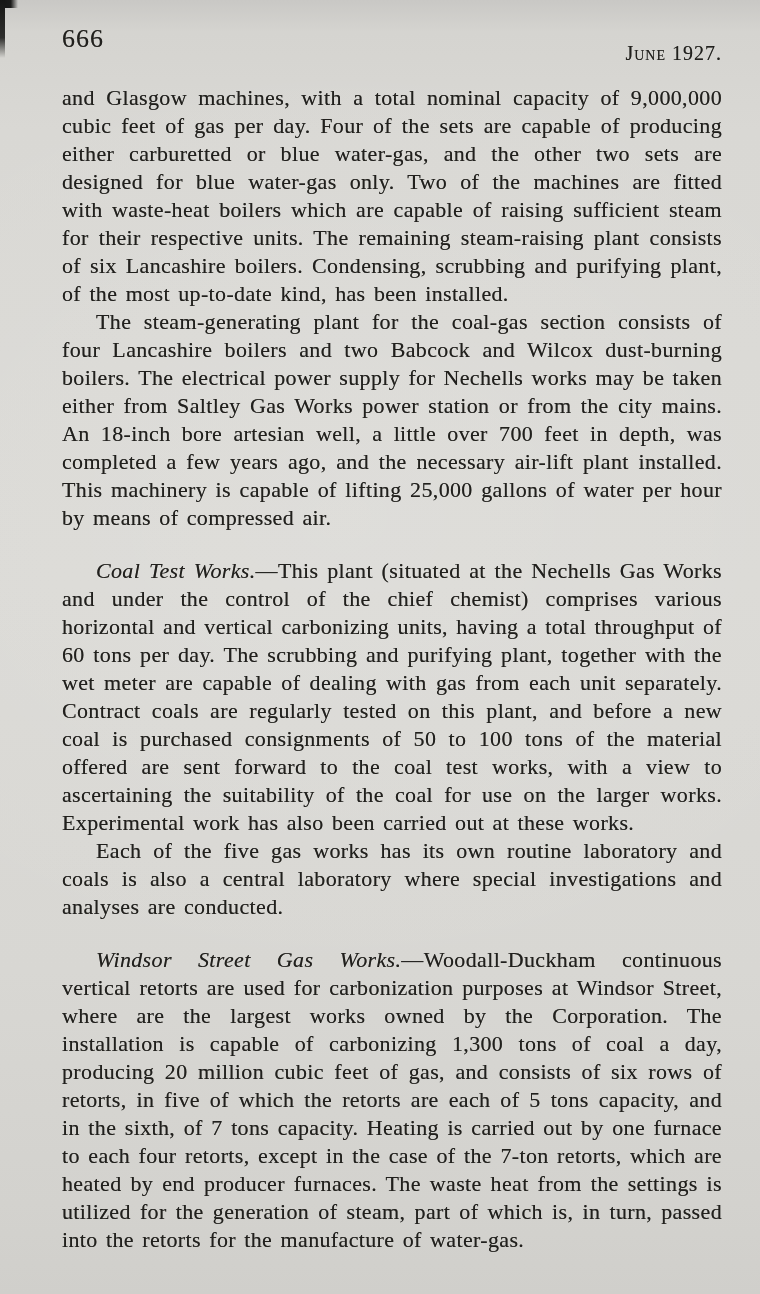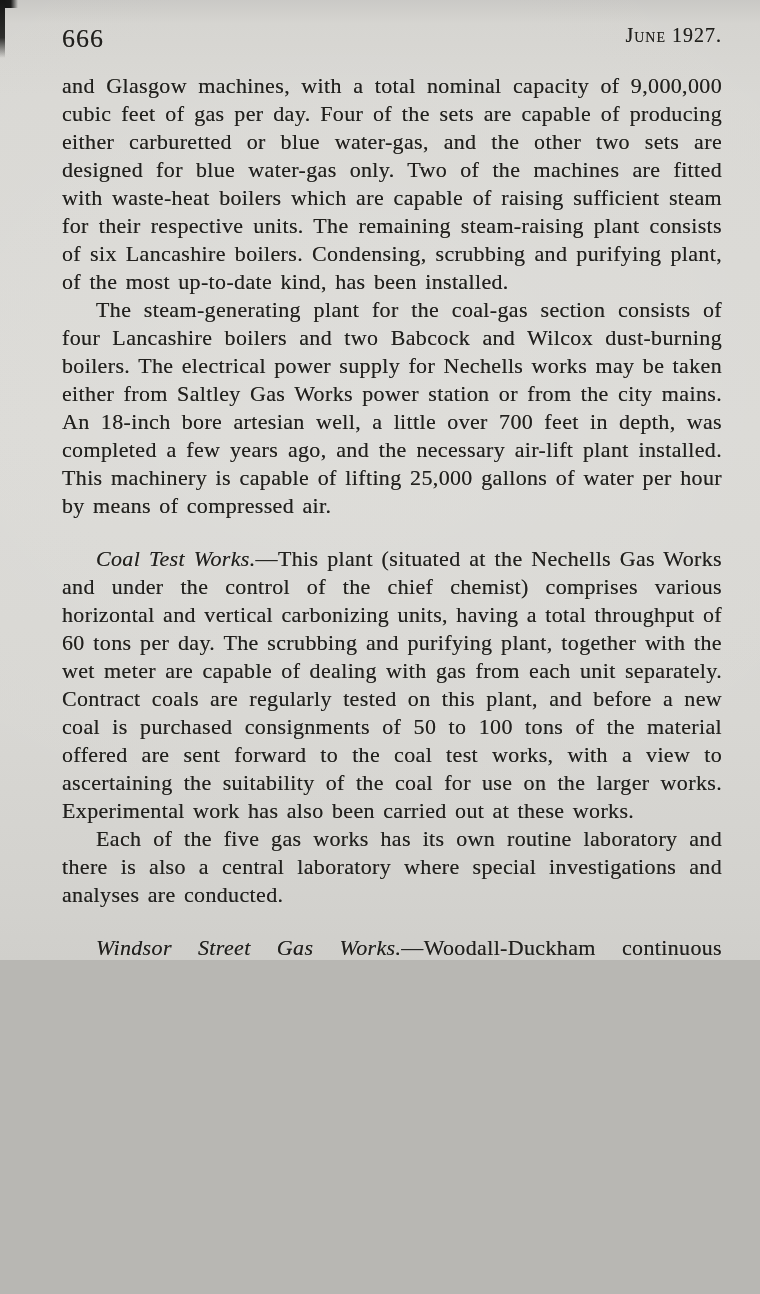--- a/index.html
+++ b/index.html
@@ -1,19 +1,19 @@
 <!DOCTYPE html>
 <html><head>
 <meta charset="utf-8">
 <style>
   html, body { margin: 0; padding: 0; background: #b8b7b3; }
   .page {
     position: relative;
     width: 760px;
-    height: 960px;
+    height: 1294px;
     overflow: hidden;
     background:
       radial-gradient(ellipse 900px 700px at 45% 40%, rgba(255,255,255,0.10), rgba(255,255,255,0) 70%),
       linear-gradient(180deg, #c9c8c5 0%, #d5d4d0 2.5%, #d9d8d4 10%, #dbdad6 45%, #d8d7d3 75%, #d3d2ce 93%, #d0cfcb 100%);
     font-family: "Liberation Serif", "DejaVu Serif", serif;
     color: #21201d;
   }
   .ink { text-shadow: 0 0 0.6px rgba(33,32,29,0.55); }
 
   
@@ -33,32 +33,32 @@
   .header-title {
     position: absolute;
     left: 50%; top: 7px;
     transform: translateX(-52%);
     font-size: 19px;
     letter-spacing: 2.5px;
     white-space: nowrap;
   }
   .header-date {
     position: absolute;
-    right: 0; top: 0;
+    right: 0; top: 18px;
     font-size: 20px;
     font-variant: small-caps;
     letter-spacing: 1px;
     white-space: nowrap;
   }
 
   
   .content {
     position: absolute;
     left: 62px;
-    top: 72px;
+    top: 84px;
     width: 660px;
     font-size: 22px;
     line-height: 28px;
     text-align: justify;
     letter-spacing: 0.35px;
     word-spacing: 2.5px;
   }
   .content p { margin: 0; }
   .content p.indent { text-indent: 34px; }
   .content p.section-gap { margin-top: 25px; }
@@ -92,18 +92,18 @@
   </div>
 
   <div class="content ink">
 
     <p><span>and Glasgow machines, with a total nominal capacity of 9,000,000 cubic feet of gas per day. Four of the sets are capable of producing either carburetted or blue water-gas, and the other two sets are designed for blue water-gas only. Two of the machines are fitted with waste-heat boilers which are capable of raising sufficient steam for their respective units. The remaining steam-raising plant consists of six Lancashire boilers. Condensing, scrubbing and purifying plant, of the most up-to-date kind, has been installed.</span></p>
 
     <p class="indent"><span>The steam-generating plant for the coal-gas section consists of four Lancashire boilers and two Babcock and Wilcox dust-burning boilers. The electrical power supply for Nechells works may be taken either from Saltley Gas Works power station or from the city mains. An 18-inch bore artesian well, a little over 700 feet in depth, was completed a few years ago, and the necessary air-lift plant installed. This machinery is capable of lifting 25,000 gallons of water per hour by means of compressed air.</span></p>
 
     <p class="indent section-gap"><span class="lead">Coal Test Works.</span><span>—This plant (situated at the Nechells Gas Works and under the control of the chief chemist) comprises various horizontal and vertical carbonizing units, having a total throughput of 60 tons per day. The scrubbing and purifying plant, together with the wet meter are capable of dealing with gas from each unit separately. Contract coals are regularly tested on this plant, and before a new coal is purchased consignments of 50 to 100 tons of the material offered are sent forward to the coal test works, with a view to ascertaining the suitability of the coal for use on the larger works. Experimental work has also been carried out at these works.</span></p>
 
-    <p class="indent"><span>Each of the five gas works has its own routine laboratory and there is also a central laboratory where special investigations and analyses are conducted.</span></p>
+    <p class="indent"><span>Each of the five gas works has its own routine laboratory and coals is also a central laboratory where special investigations and analyses are conducted.</span></p>
 
     <p class="indent section-gap"><span class="lead">Windsor Street Gas Works.</span><span>—Woodall-Duckham continuous vertical retorts are used for carbonization purposes at Windsor Street, where are the largest works owned by the Corporation. The installation is capable of carbonizing 1,300 tons of coal a day, producing 20 million cubic feet of gas, and consists of six rows of retorts, in five of which the retorts are each of 5 tons capacity, and in the sixth, of 7 tons capacity. Heating is carried out by one furnace to each four retorts, except in the case of the 7-ton retorts, which are heated by end producer furnaces. The waste heat from the settings is utilized for the generation of steam, part of which is, in turn, passed into the retorts for the manufacture of water-gas.</span></p>
 
   </div>
 </div>
 
 </body></html>

